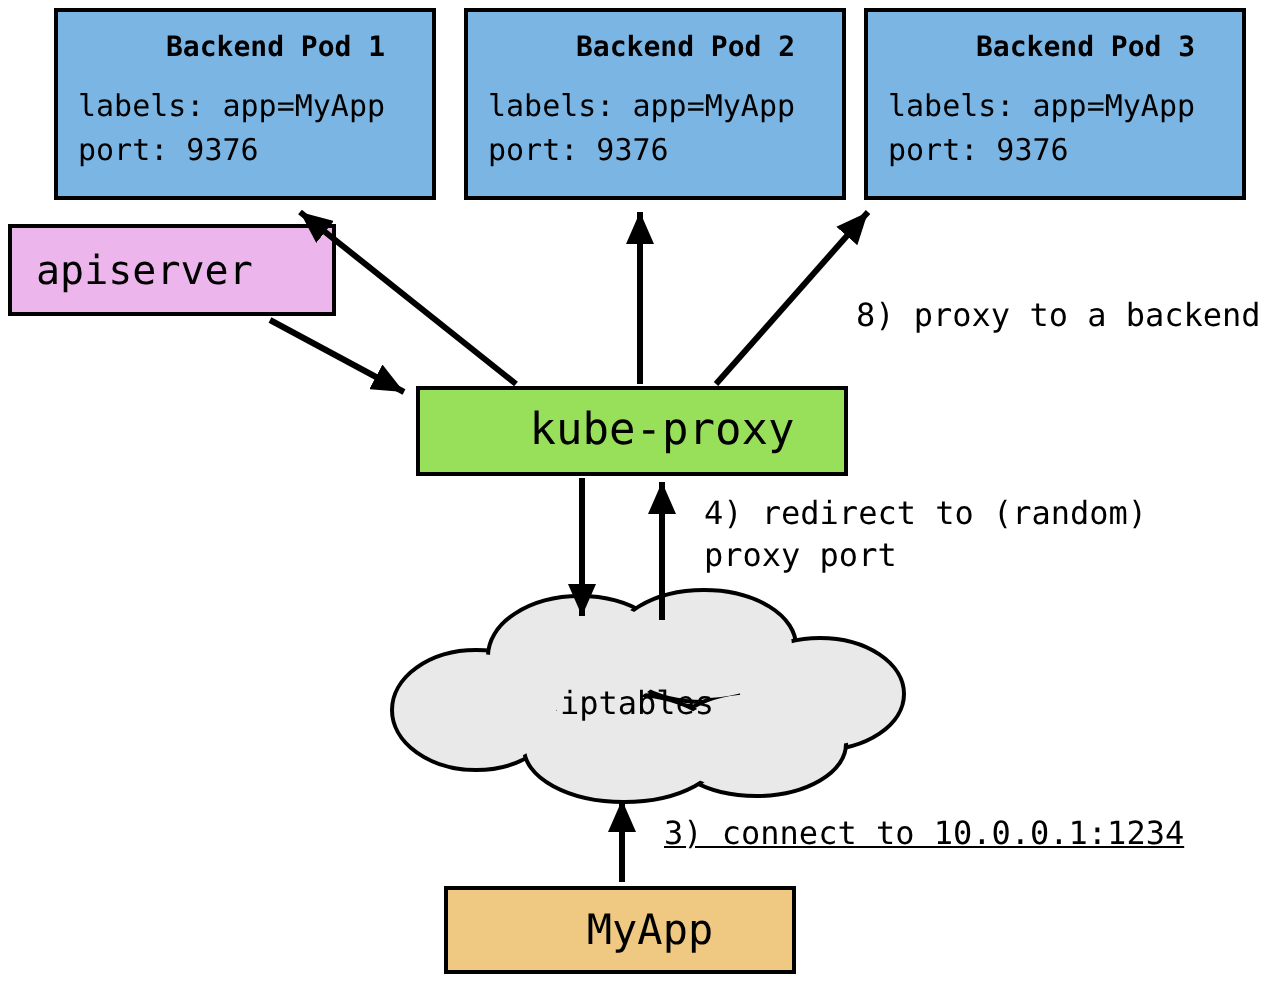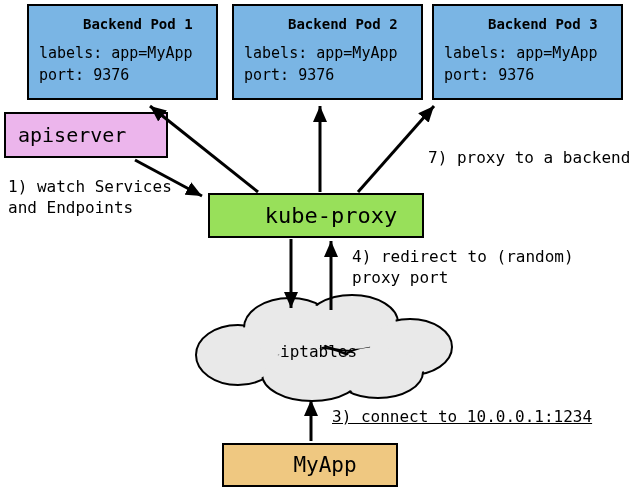--- a/index.html
+++ b/index.html
@@ -104,20 +104,18 @@
   </div>
 
   <div class="box apiserver">apiserver</div>
 
   <div class="box kubeproxy">kube-proxy</div>
 
   <div class="box client">MyApp</div>
 
   <div class="cloud-label">iptables</div>
 
-  <div class="note note-1">1) watch Services
-and Endpoints</div>
   <div class="note note-3">3) connect to 10.0.0.1:1234</div>
   <div class="note note-4">4) redirect to (random)
 proxy port</div>
-  <div class="note note-5">7) proxy to a backend</div>
+  <div class="note note-5">8) proxy to a backend</div>
 
 </div>
 
 </body></html>

